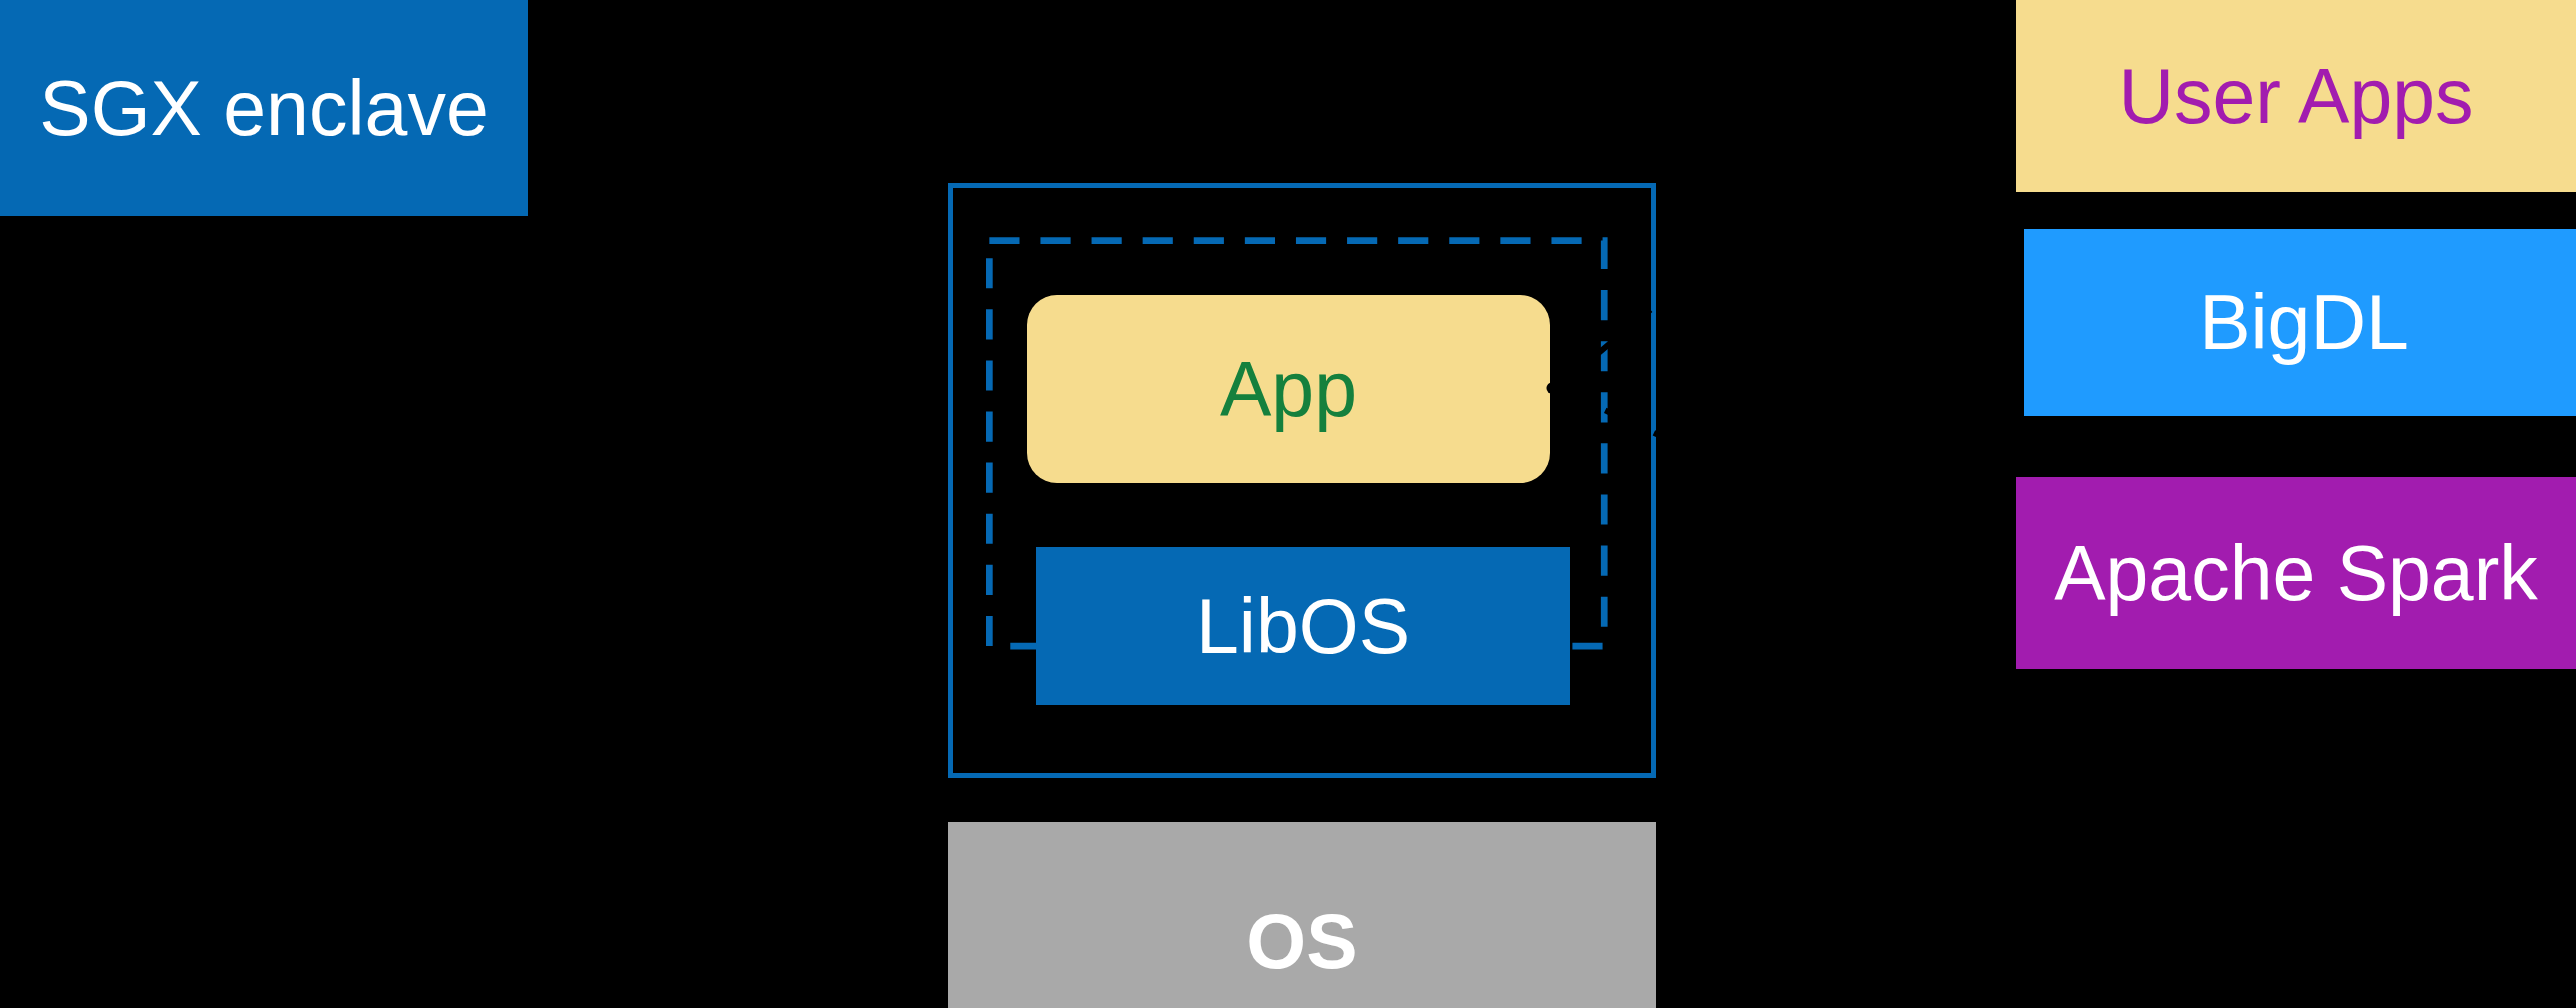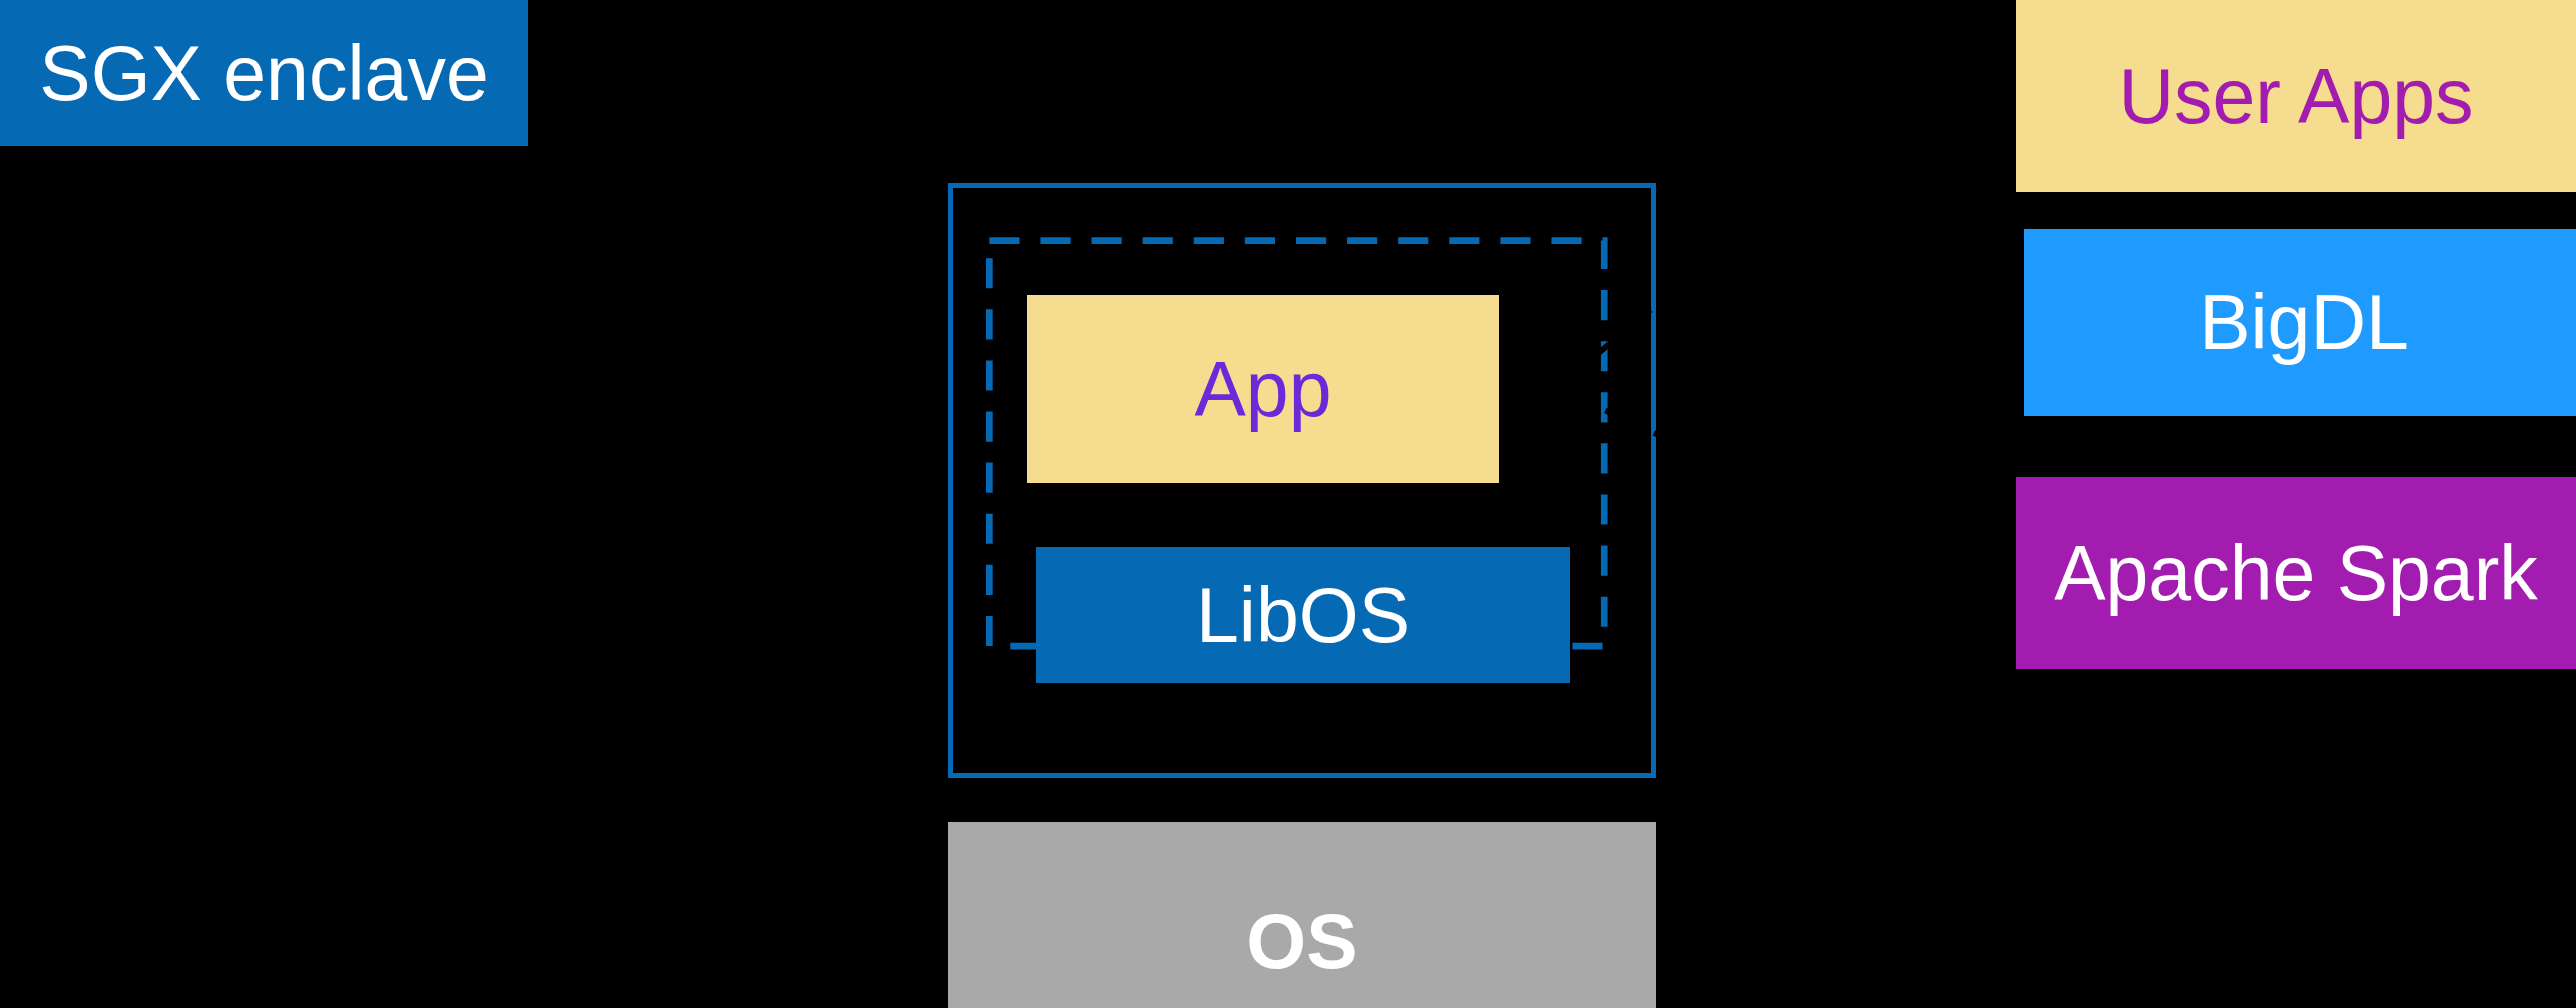--- a/index.html
+++ b/index.html
@@ -28,37 +28,37 @@
     display: flex;
     align-items: center;
     justify-content: center;
     font-size: 77px;
     font-weight: 400;
     line-height: 1;
     white-space: nowrap;
   }
   
   .sgx {
-    left: 0; top: 504; width: 528px; height: 146px;
+    left: 0; top: 504; width: 528px; height: 216px;
     background: #0569B4; color: #FFFFFF;
   }
   
   .host-outer {
     left: 948px; top: 183px; width: 708px; height: 595px;
     border: 5.9px solid #0569B4;
     box-sizing: border-box;
     background: transparent;
   }
   
   .app {
-    left: 1027px; top: 295px; width: 472px; height: 188px;
-    background: #F6DC8E; color: #6d28d9;
+    left: 1027px; top: 295px; width: 523px; height: 188px;
+    background: #F6DC8E; color: #15803d; border-radius: 30px;
   }
   .libos {
-    left: 1036px; top: 547px; width: 534px; height: 136px;
+    left: 1036px; top: 547px; width: 534px; height: 158px;
     background: #0569B4; color: #FFFFFF;
   }
   .os {
     left: 948px; top: 822px; width: 708px; height: 238px;
     background: #A9A9A9; color: #FFFFFF;
     font-weight: 700;
   }
   
   .userapps {
     left: 2016px; top: 0; width: 560px; height: 192px;

